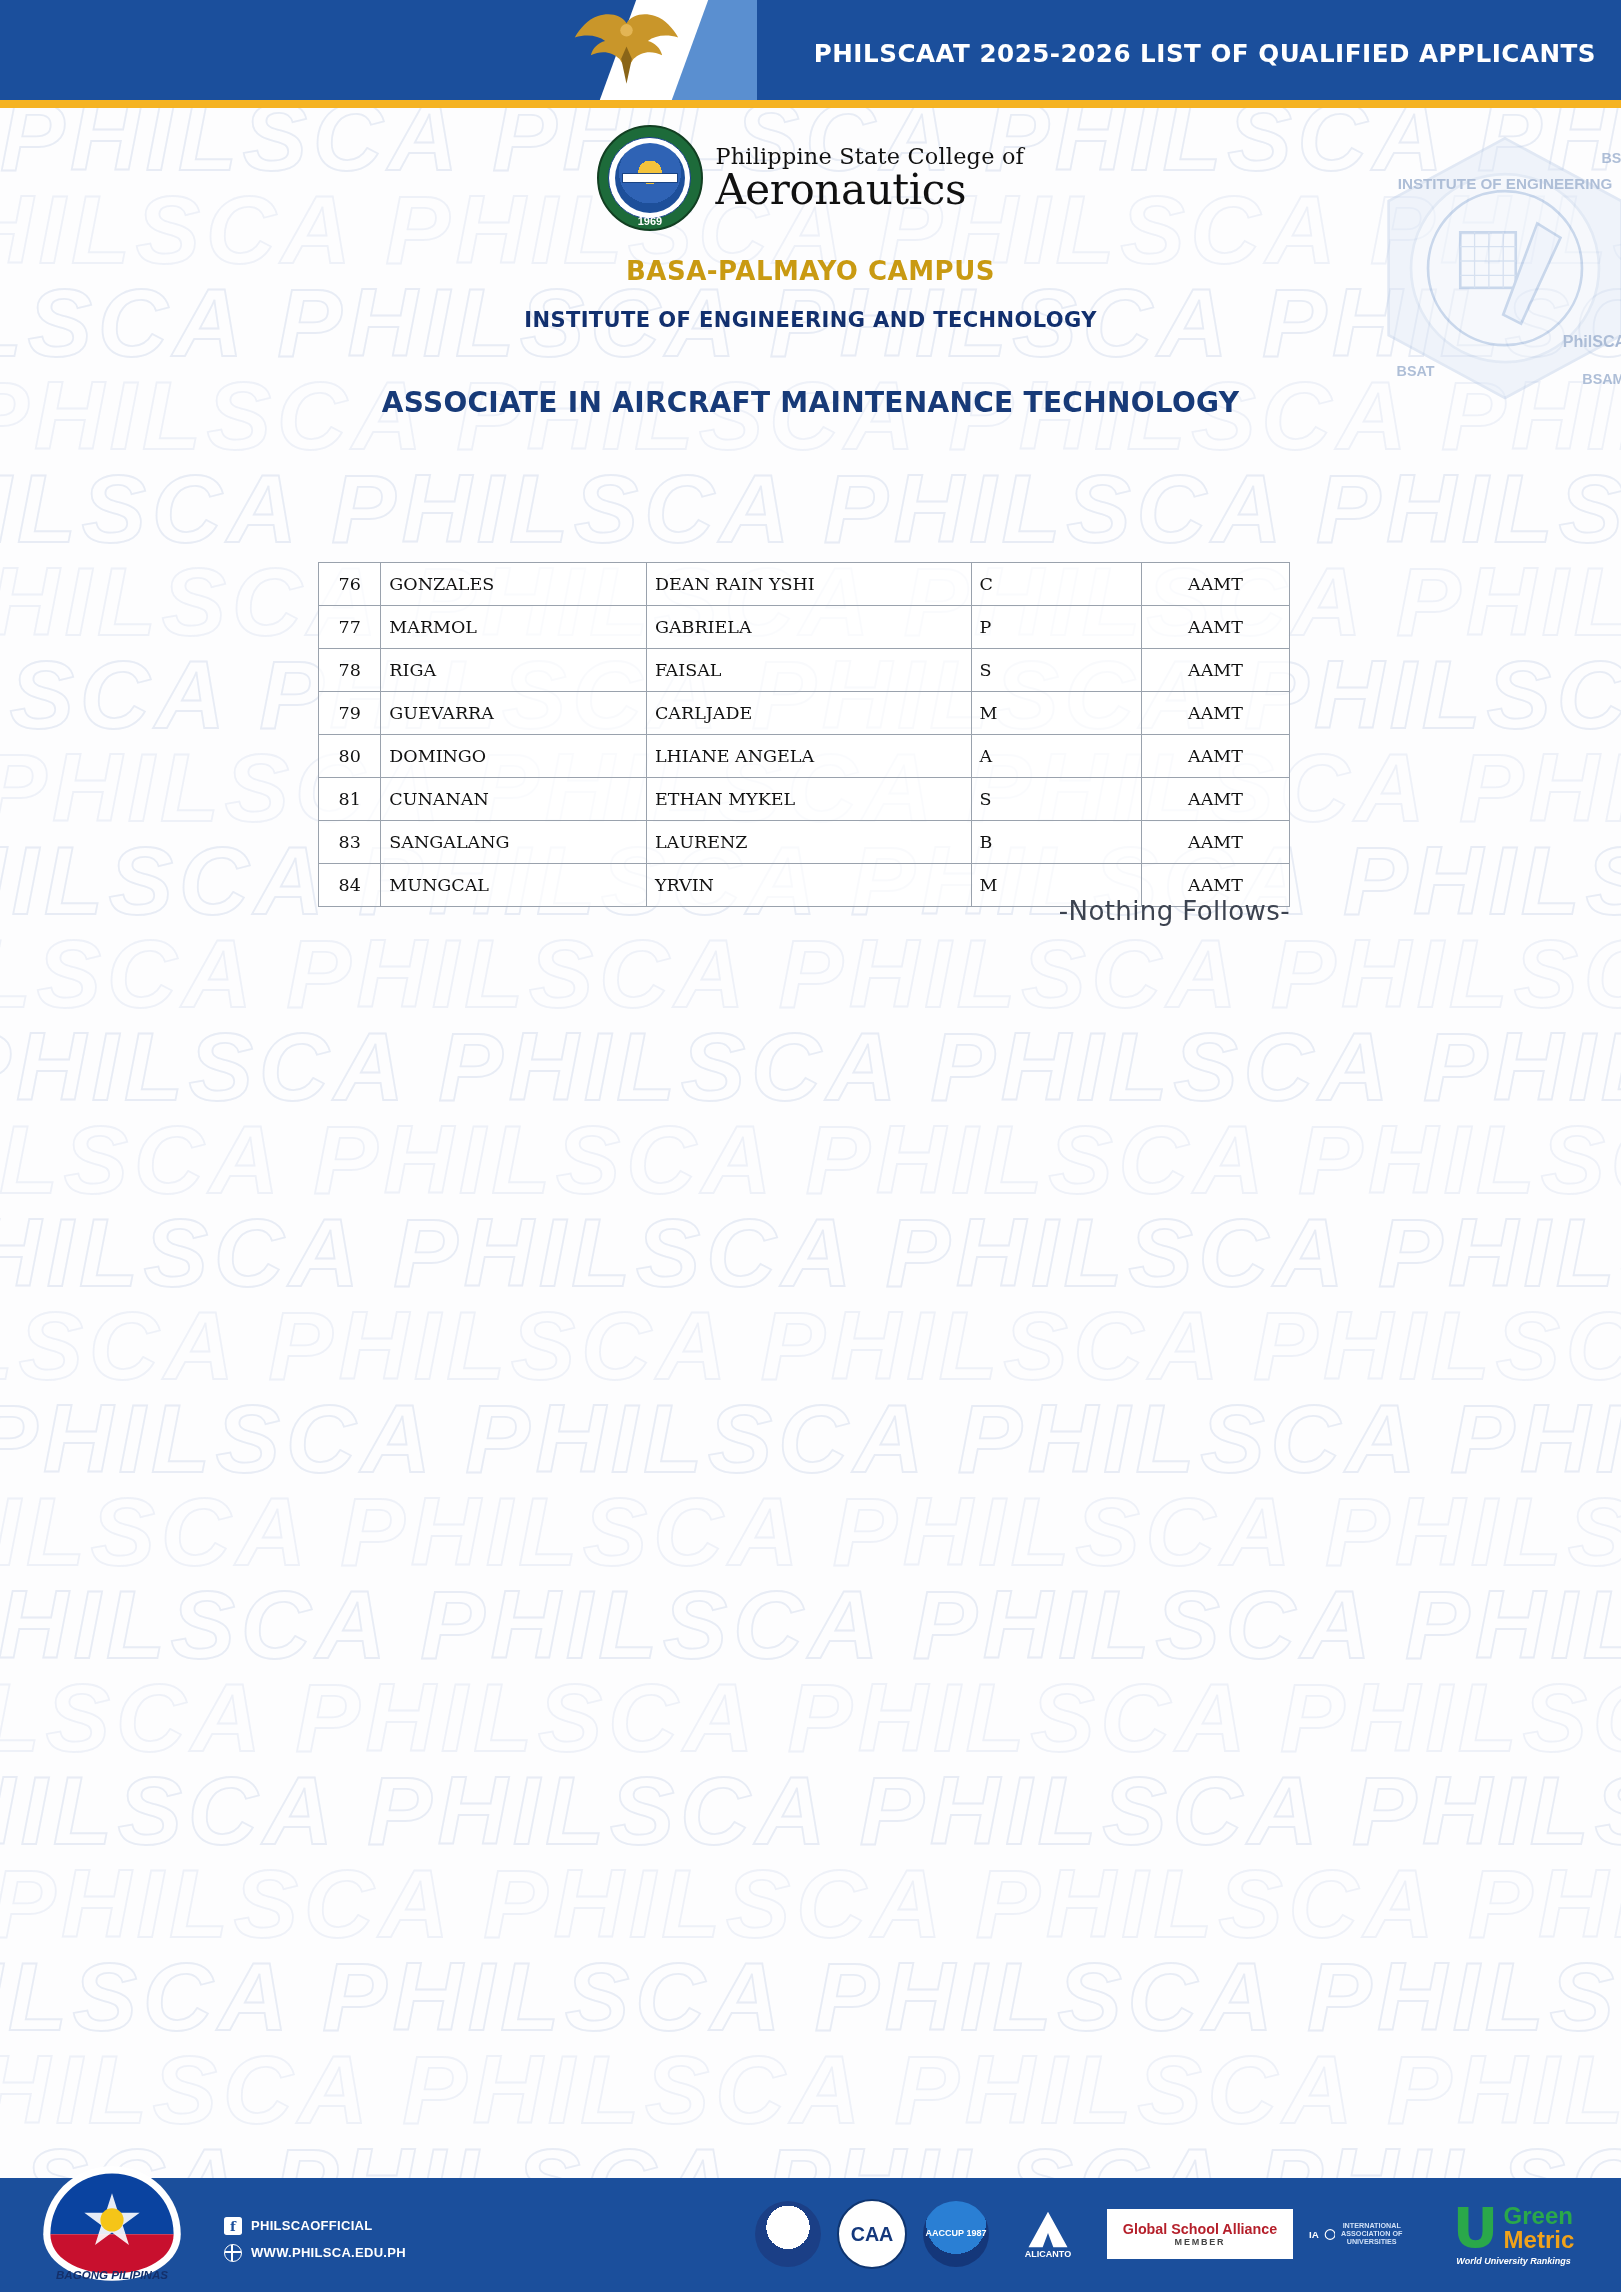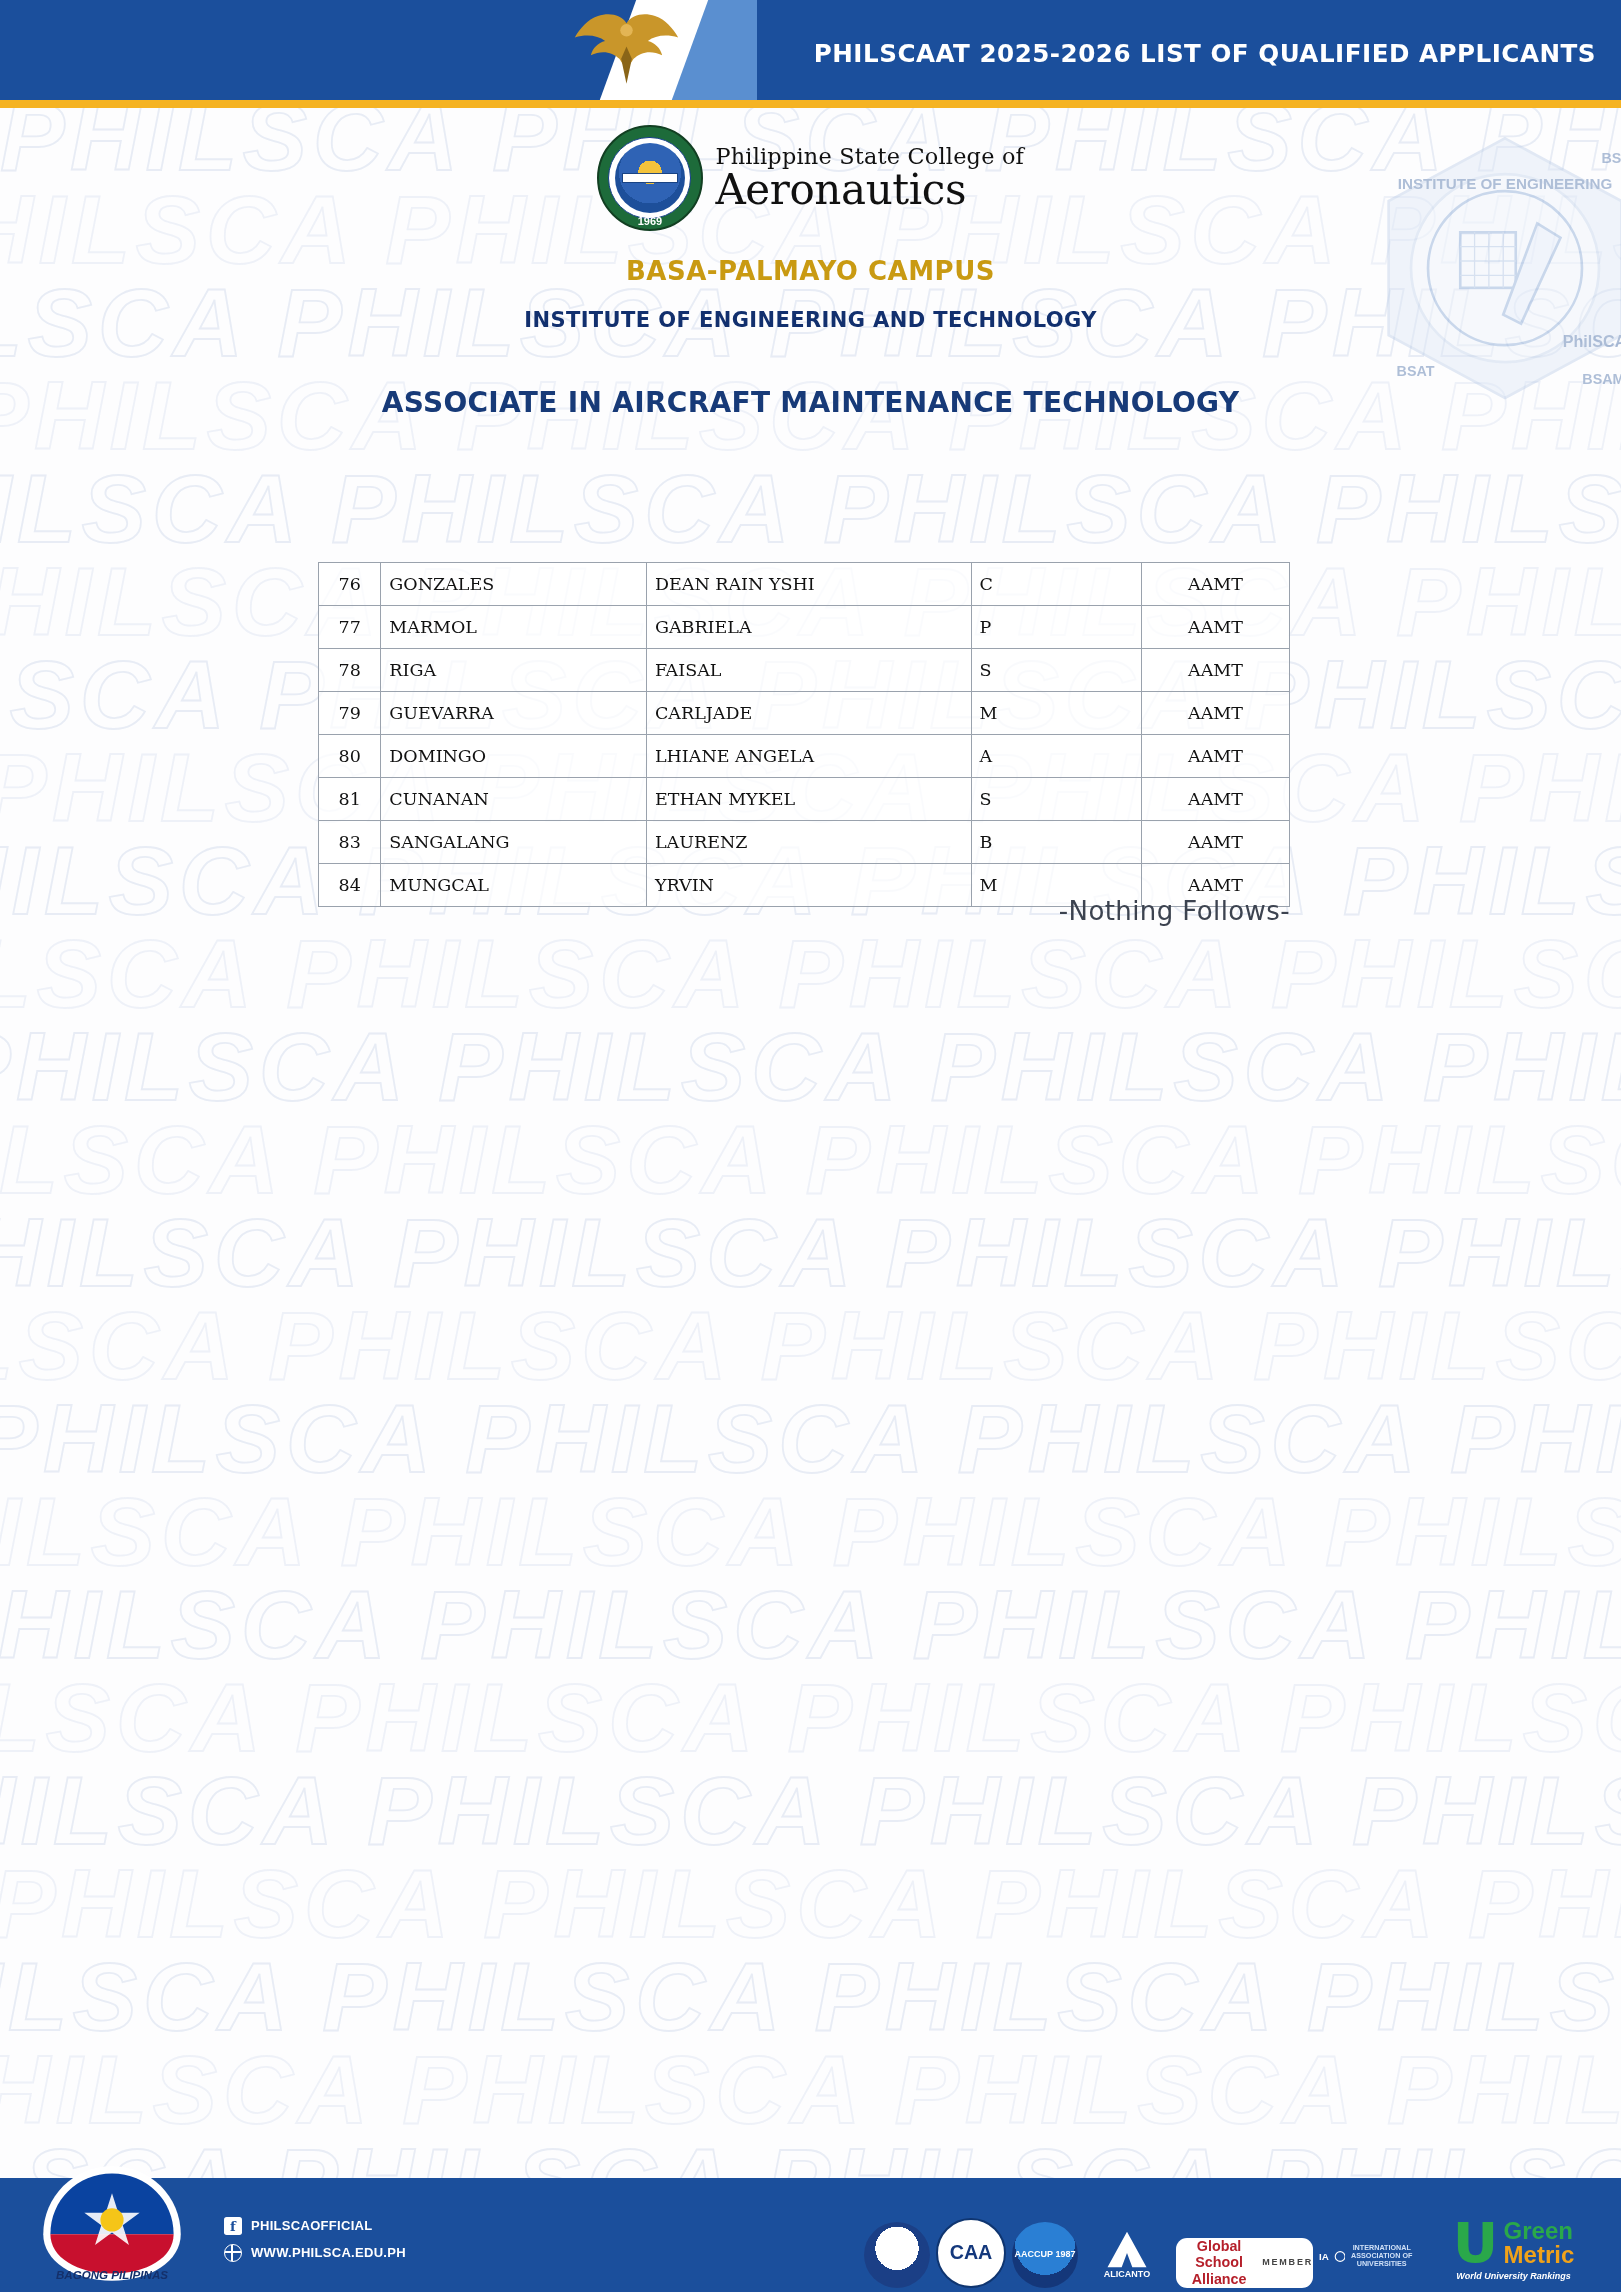--- a/index.html
+++ b/index.html
@@ -344,22 +344,22 @@
     position: absolute;
     left: 6.3px; top: 0; bottom: 0;
     width: 1.8px; background: #ffffff;
   }
   .partners {
     position: absolute;
     right: 18px;
     bottom: 5.4px;
     height: 107px;
     display: flex;
-    align-items: flex-end;
-    gap: 6px;
+    align-items: center;
+    gap: 16px;
     z-index: 10;
   }
   .p-logo {
     display: flex;
     align-items: center;
     justify-content: center;
     color: #ffffff;
     font-weight: 700;
     text-align: center;
   }
@@ -372,26 +372,26 @@
   .p-caa   { background: #ffffff; color: #14387c; border: 2.7px solid #0f3570; font-size: 19.7px; }
   .p-pice  { background: radial-gradient(circle at 50% 40%, #ffffff 0 42%, #1b3f86 42% 100%); color: #ffffff; font-size: 8px; }
   .p-aaccup{ background: radial-gradient(circle at 50% 35%, #2a7fd4 0 55%, #14377a 55% 100%); font-size: 9px; }
   .p-alicanto {
     width: 86px; height: 66px;
     background: transparent;
     flex-direction: column;
     font-size: 9.9px;
   }
   .p-gsa {
-    width: 137px; height: 50px;
+    width: 186px; height: 50px;
     background: #ffffff;
-    border-radius: 11px;
+    border-radius: 0;
     color: #b51f2a;
     font-size: 13.4px;
-    flex-direction: row;
+    flex-direction: column;
     line-height: 1.15;
   }
   .p-iau {
     width: 99px; height: 63px;
     background: transparent;
     flex-direction: row;
     font-size: 8px;
     line-height: 1.15;
   }
   .p-ui {

